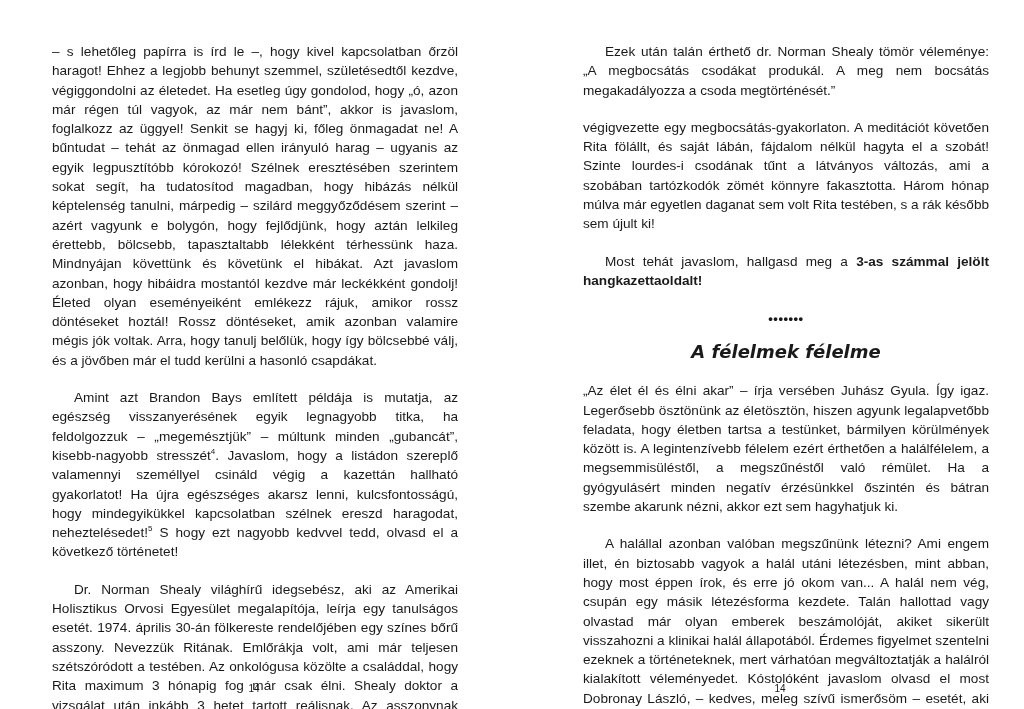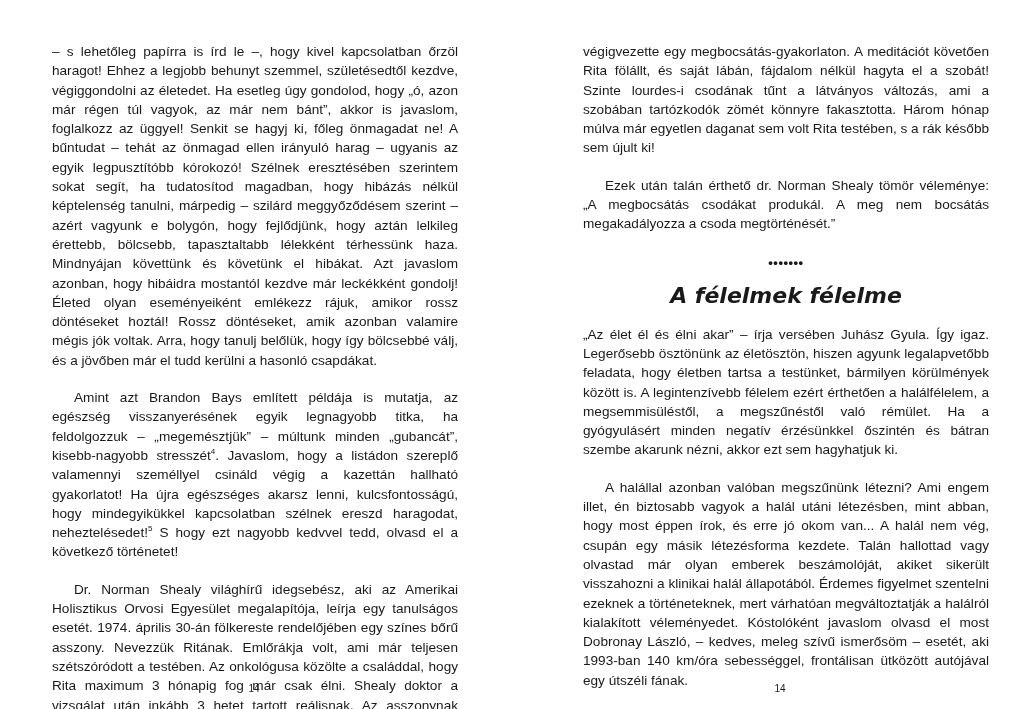--- a/index.html
+++ b/index.html
@@ -6,38 +6,39 @@
   body { width: 1024px; height: 709px; position: relative; overflow: hidden;
          font-family: "Liberation Sans", sans-serif; color: #1a1a1a; }
   .page { position: absolute; top: 24px; width: 442px; }
   .page.left { left: 34px; }
   .page.right { left: 565px; }
   .para { margin: 18px; font-size: 13.6px; line-height: 19.3px; text-align: justify; hyphens: manual; }
   .para.indent { text-indent: 22px; }
   .para b { font-weight: bold; }
   .sep { text-align: center; font-size: 13px; letter-spacing: 0.5px; font-weight: bold; margin: 19px 0 0 0; height: 19px; line-height: 19px; }
   .chapter-title { text-align: center; font-family: "DejaVu Sans", sans-serif; font-style: italic; font-weight: bold;
-                   font-size: 22px; margin: 13px 0 17px 0; line-height: 22px; }
+                   font-size: 18px; margin: 13px 0 17px 0; line-height: 22px; }
   .pagenum { position: absolute; top: 683px; font-size: 10px; width: 40px; text-align: center; }
   .pagenum.left { left: 234px; }
   .pagenum.right { left: 760px; }
   sup { font-size: 8px; line-height: 0; }
 </style>
 </head>
 <body>
 
 <div class="page left">
   <p class="para">– s lehetőleg papírra is írd le –, hogy kivel kapcsolatban őrzöl haragot! Ehhez a legjobb behunyt szemmel, születésedtől kezdve, végiggondolni az életedet. Ha esetleg úgy gondolod, hogy „ó, azon már régen túl vagyok, az már nem bánt”, akkor is javaslom, foglalkozz az üggyel! Senkit se hagyj ki, főleg önmagadat ne! A bűntudat – tehát az önmagad ellen irányuló harag – ugyanis az egyik legpusztítóbb kórokozó! Szélnek eresztésében szerintem sokat segít, ha tudatosítod magadban, hogy hibázás nélkül képtelenség tanulni, márpedig – szilárd meggyőződésem szerint – azért vagyunk e bolygón, hogy fejlődjünk, hogy aztán lelkileg érettebb, bölcsebb, tapasztaltabb lélekként térhessünk haza. Mindnyájan követtünk és követünk el hibákat. Azt javaslom azonban, hogy hibáidra mostantól kezdve már leckékként gondolj! Életed olyan eseményeiként emlékezz rájuk, amikor rossz döntéseket hoztál! Rossz döntéseket, amik azonban valamire mégis jók voltak. Arra, hogy tanulj belőlük, hogy így bölcsebbé válj, és a jövőben már el tudd kerülni a hasonló csapdákat.</p>
   <p class="para indent"><span>Amint azt Brandon Bays említett példája is mutatja, az egészség visszanyerésének egyik legnagyobb titka, ha feldolgozzuk – „megemésztjük” – múltunk minden „gubancát”, kisebb-nagyobb stresszét</span><sup>4</sup><span>. Javaslom, hogy a listádon szereplő valamennyi személlyel csináld végig a kazettán hallható gyakorlatot! Ha újra egészséges akarsz lenni, kulcsfontosságú, hogy mindegyikükkel kapcsolatban szélnek ereszd haragodat, neheztelésedet!</span><sup>5</sup><span> S hogy ezt nagyobb kedvvel tedd, olvasd el a következő történetet!</span></p>
   <p class="para indent">Dr. Norman Shealy világhírű idegsebész, aki az Amerikai Holisztikus Orvosi Egyesület megalapítója, leírja egy tanulságos esetét. 1974. április 30-án fölkereste rendelőjében egy színes bőrű asszony. Nevezzük Ritának. Emlőrákja volt, ami már teljesen szétszóródott a testében. Az onkológusa közölte a családdal, hogy Rita maximum 3 hónapig fog már csak élni. Shealy doktor a vizsgálat után inkább 3 hetet tartott reálisnak. Az asszonynak ugyanis jártányi ereje sem volt már, szinte minden elfogyasztott ételt kihányt.</p>
   <p class="para indent">Shealy holisztikus módszerekkel kezdte kezelni. A terápia 17. napján – a kezelésre hordágyon érkezett – Ritát ellazult állapotban</p>
 </div>
 <div class="pagenum left">14</div>
 
 <div class="page right">
+  <p class="para indent">Ezek után talán érthető dr. Norman Shealy tömör véleménye: „A megbocsátás csodákat produkál. A meg nem bocsátás megakadályozza a csoda megtörténését.”</p>
   <p class="para">végigvezette egy megbocsátás-gyakorlaton. A meditációt követően Rita fölállt, és saját lábán, fájdalom nélkül hagyta el a szobát! Szinte lourdes-i csodának tűnt a látványos változás, ami a szobában tartózkodók zömét könnyre fakasztotta. Három hónap múlva már egyetlen daganat sem volt Rita testében, s a rák később sem újult ki!</p>
-  <p class="para indent">Ezek után talán érthető dr. Norman Shealy tömör véleménye: „A megbocsátás csodákat produkál. A meg nem bocsátás megakadályozza a csoda megtörténését.”</p>
+  <p class="para indent"><span>Most tehát javaslom, hallgasd meg a </span><b>3-as számmal jelölt hangkazettaoldalt!</b></p>
   <div class="sep">•••••••</div>
   <h2 class="chapter-title">A félelmek félelme</h2>
   <p class="para">„Az élet él és élni akar” – írja versében Juhász Gyula. Így igaz. Legerősebb ösztönünk az életösztön, hiszen agyunk legalapvetőbb feladata, hogy életben tartsa a testünket, bármilyen körülmények között is. A legintenzívebb félelem ezért érthetően a halálfélelem, a megsemmisüléstől, a megszűnéstől való rémület. Ha a gyógyulásért minden negatív érzésünkkel őszintén és bátran szembe akarunk nézni, akkor ezt sem hagyhatjuk ki.</p>
   <p class="para indent">A halállal azonban valóban megszűnünk létezni? Ami engem illet, én biztosabb vagyok a halál utáni létezésben, mint abban, hogy most éppen írok, és erre jó okom van... A halál nem vég, csupán egy másik létezésforma kezdete. Talán hallottad vagy olvastad már olyan emberek beszámolóját, akiket sikerült visszahozni a klinikai halál állapotából. Érdemes figyelmet szentelni ezeknek a történeteknek, mert várhatóan megváltoztatják a halálról kialakított véleményedet. Kóstolóként javaslom olvasd el most Dobronay László, – kedves, meleg szívű ismerősöm – esetét, aki 1993-ban 140 km/óra sebességgel, frontálisan ütközött autójával egy útszéli fának.</p>
 </div>
 <div class="pagenum right">14</div>
 
 </body></html>

